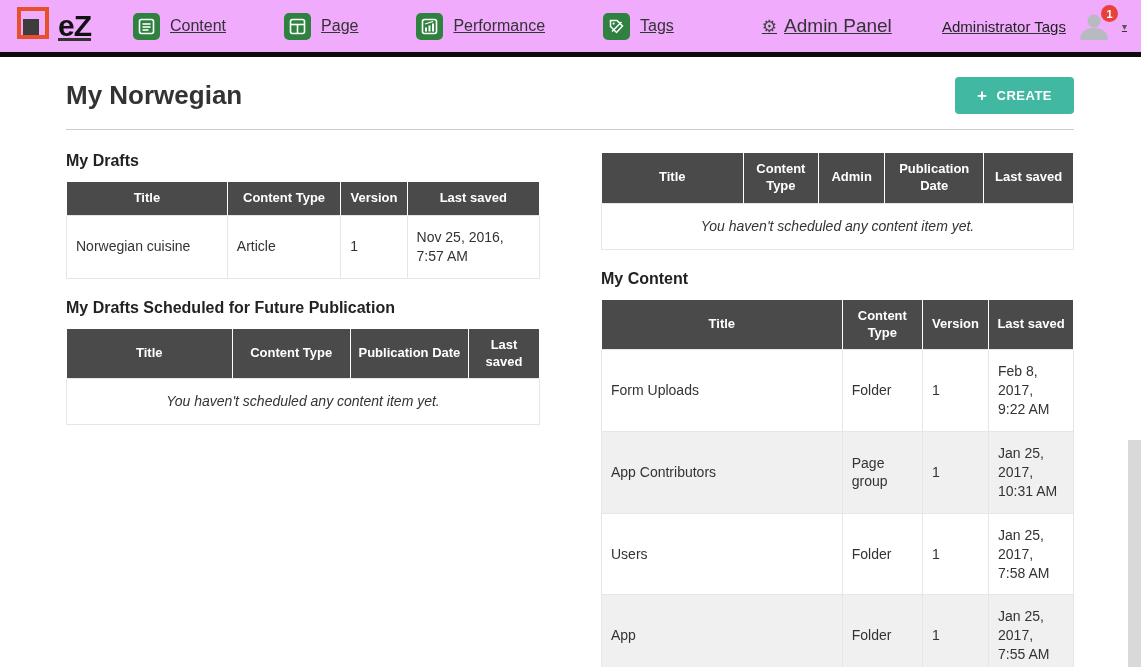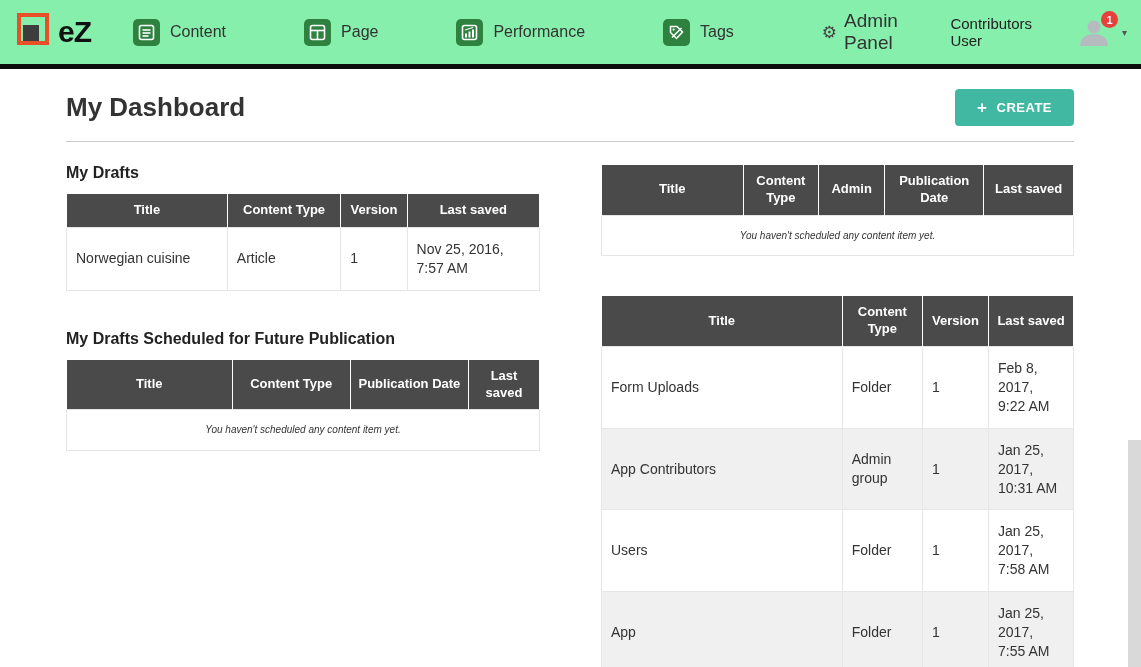--- a/index.html
+++ b/index.html
@@ -1,23 +1,23 @@
 <!DOCTYPE html>
 <html><head>
 <meta charset="utf-8">
 <style>
   * { margin:0; padding:0; box-sizing:border-box; }
   html,body { width:1141px; height:667px; overflow:hidden; background:#fff;
     font-family:"Liberation Sans", sans-serif; color:#333; }
 
   
-  .topbar { height:64px; display:flex; align-items:center; padding:0 14px; background:#86efac; }
+  .topbar { height:52px; display:flex; align-items:center; padding:0 14px; background:#f0abfc;text-decoration:underline; }
   .logo-group { display:flex; align-items:center; gap:6px; margin-right:42px; cursor:pointer; }
   .logo-text { font-size:30px; font-weight:bold; color:#111; letter-spacing:-1px; }
-  .nav { display:flex; align-items:center; gap:78px; }
+  .nav { display:flex; align-items:center; gap:58px; }
   .nav-item { display:flex; align-items:center; gap:10px; cursor:pointer; }
   .nav-icon { width:27px; height:27px; background:#2f8140; border-radius:5px;
     display:flex; align-items:center; justify-content:center; flex:0 0 auto; }
   .nav-label { font-size:16px; color:#333; }
   .admin-panel { display:flex; align-items:center; gap:7px; margin-left:88px; cursor:pointer; }
   .gear { font-size:17px; color:#444; line-height:1; }
   .admin-label { font-size:19px; color:#333; }
   .user-area { margin-left:auto; display:flex; align-items:center; gap:10px; cursor:pointer; }
   .user-name { font-size:15px; color:#222; }
   .avatar-wrap { position:relative; width:36px; height:28px; }
@@ -34,31 +34,31 @@
   .create-btn { background:#41b9a2; color:#fff; border:none; border-radius:4px;
     height:37px; padding:0 22px; font-size:13px; font-weight:bold; letter-spacing:0.5px;
     display:flex; align-items:center; gap:9px; cursor:pointer;
     font-family:"Liberation Sans", sans-serif; }
   .create-plus { font-size:17px; font-weight:bold; line-height:1; }
   .page-divider { border:none; border-top:1px solid #ccc; margin:15px 0 0 0; }
 
   .cols { display:flex; gap:61px; margin-top:22px; }
   .col-left { width:474px; flex:0 0 auto; }
   .col-right { width:473px; flex:0 0 auto; }
-  .section { margin-bottom:39px; }
+  .section { margin-bottom:20px; }
   .section-title { font-size:16px; font-weight:bold; color:#222; margin-bottom:11px; }
 
   table { width:100%; border-collapse:collapse; table-layout:fixed; }
   thead th { background:#4a4a4a; color:#fff; font-size:13px; font-weight:bold;
     text-align:center; vertical-align:middle; padding:8px 5px; line-height:1.3;
     border:1px solid #fff; border-bottom:none; }
   tbody td { font-size:14px; color:#333; padding:12px 9px; vertical-align:middle;
     border:1px solid #e6e6e6; line-height:1.35; word-wrap:break-word; }
   tbody tr.striped { background:#f0f0f0; }
-  td.empty-cell { font-style:italic; text-align:center; font-size:10px; padding:13px 8px; }
+  td.empty-cell { font-style:italic; text-align:center; font-size:14px; padding:13px 8px; }
 
   
   .scrollbar-track { position:absolute; right:0; top:440px; bottom:0; width:13px; background:#d9d9d9; }
 </style>
 </head>
 <body>
 
 <div class="topbar">
   <div class="logo-group">
     <span>
@@ -115,37 +115,37 @@
       <span class="nav-label">Tags</span>
     </div>
   </div>
 
   <div class="admin-panel">
     <span class="gear">⚙</span>
     <span class="admin-label">Admin Panel</span>
   </div>
 
   <div class="user-area">
-    <span class="user-name">Contributors User</span>
+    <span class="user-name">Administrator Tags</span>
     <span class="avatar-wrap">
       <svg width="36" height="28" viewBox="0 0 36 28">
         <circle cx="18" cy="9" r="6.5" fill="#b6bbbf"></circle>
         <path d="M4 28 C4 19 11 16 18 16 C25 16 32 19 32 28 Z" fill="#b6bbbf"></path>
       </svg>
       <span class="badge">1</span>
     </span>
     <span class="caret">▾</span>
   </div>
 </div>
 <div class="black-bar"></div>
 
 <div class="main">
 
   <div class="page-head">
-    <h1 class="page-title">My Dashboard</h1>
+    <h1 class="page-title">My Norwegian</h1>
     <button class="create-btn">
       <span class="create-plus">+</span>
       <span>CREATE</span>
     </button>
   </div>
   <hr class="page-divider">
 
   <div class="cols">
 
     <div class="col-left">
@@ -227,20 +227,21 @@
           </thead>
           <tbody>
             <tr>
               <td class="empty-cell" colspan="5">You haven't scheduled any content item yet.</td>
             </tr>
           </tbody>
         </table>
       </div>
 
       <div class="section">
+        <div class="section-title">My Content</div>
         <table>
           <colgroup>
               <col style="width:51%">
               <col style="width:17%">
               <col style="width:14%">
               <col style="width:18%">
             </colgroup>
           <thead>
             <tr>
               <th>Title</th>
@@ -251,21 +252,21 @@
           </thead>
           <tbody>
             <tr>
               <td>Form Uploads</td>
               <td>Folder</td>
               <td>1</td>
               <td>Feb 8, 2017, 9:22 AM</td>
             </tr>
             <tr class="striped">
               <td>App Contributors</td>
-              <td>Admin group</td>
+              <td>Page group</td>
               <td>1</td>
               <td>Jan 25, 2017, 10:31 AM</td>
             </tr>
             <tr>
               <td>Users</td>
               <td>Folder</td>
               <td>1</td>
               <td>Jan 25, 2017, 7:58 AM</td>
             </tr>
             <tr class="striped">

